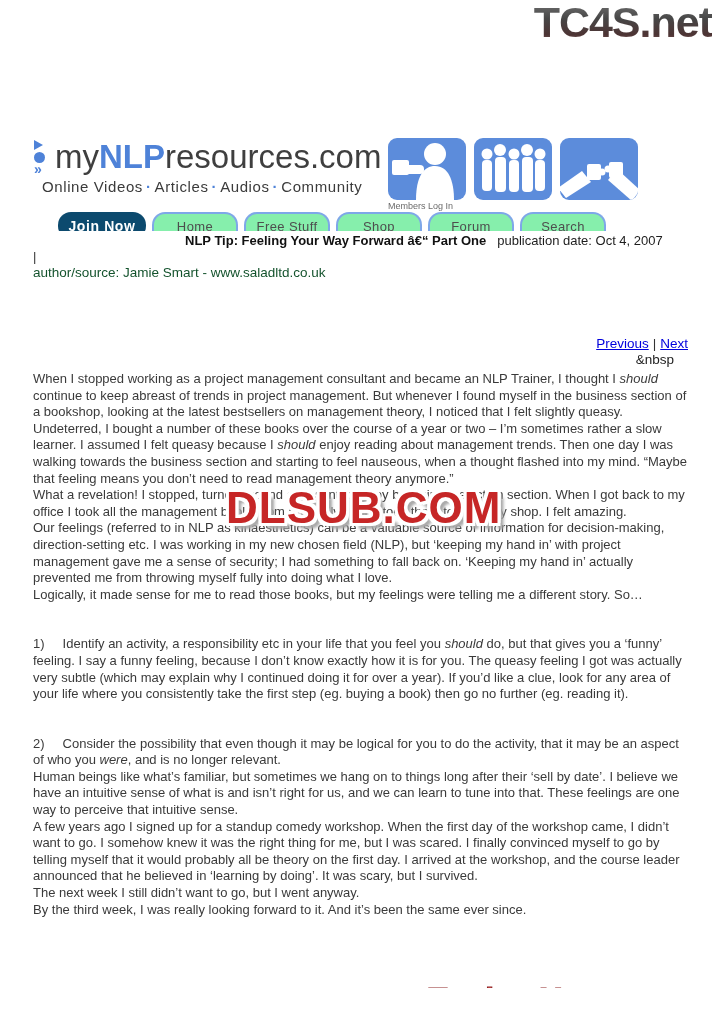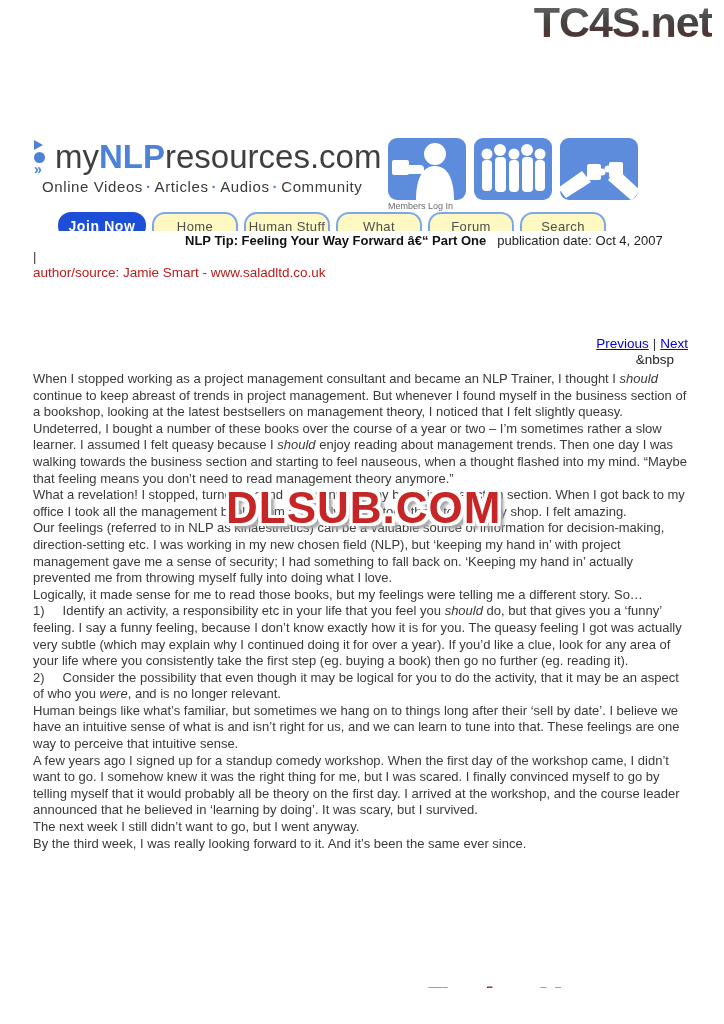--- a/index.html
+++ b/index.html
@@ -30,49 +30,49 @@
   .tag-dot { color: #4e82d8; padding: 0 3px; font-weight: bold; }
 
   
   .banner { position: absolute; top: 138px; left: 388px; display: flex; gap: 8px; }
   .banner-box { width: 78px; height: 62px; background: #5c8cdb; border-radius: 9px; overflow: hidden; }
   .members { position: absolute; top: 201px; left: 388px; width: 246px; text-align: left; font-size: 9px; color: #6b6b6b; }
 
   
   .nav { position: absolute; top: 212px; left: 58px; display: flex; gap: 6px; }
   .join {
-    width: 88px; height: 27px; background: #1d4ed8; color: #fff; border-radius: 13px;
+    width: 88px; height: 27px; background: #0c4a6e; color: #fff; border-radius: 13px;
     font-weight: bold; font-size: 14px; letter-spacing: 0.6px;
     display: flex; align-items: center; justify-content: center;
   }
   .tab {
-    width: 86px; height: 30px; background: #fef9c3; border: 2px solid #7ea7e8; border-bottom: none;
+    width: 86px; height: 30px; background: #86efac; border: 2px solid #7ea7e8; border-bottom: none;
     border-radius: 13px 13px 0 0; color: #4e4e4e; font-size: 13px; letter-spacing: 0.4px;
     display: flex; justify-content: center; padding-top: 5px; box-sizing: border-box;
   }
 
   
   .title-band { position: absolute; top: 231px; left: 0; width: 724px; height: 21px; background: #fff; }
   .title-line { position: absolute; left: 185px; top: 2px; white-space: nowrap; font-size: 13px; color: #111; }
   .title-bold { font-weight: bold; }
   .title-pub { margin-left: 11px; color: #1d1d1d; font-weight: normal; }
 
   .pipe { position: absolute; top: 249px; left: 33px; font-size: 13px; color: #333; }
-  .author { position: absolute; top: 265px; left: 33px; font-size: 13.5px; color: #b91c1c; }
+  .author { position: absolute; top: 265px; left: 33px; font-size: 13.5px; color: #14532d; }
 
   
   .pager { position: absolute; top: 336px; right: 36px; text-align: right; font-size: 13.5px; color: #222; }
   .plink { color: #0000dd; text-decoration: underline; cursor: pointer; }
   .pager-sep { margin: 0 4px; color: #333; }
   .pager-nbsp { margin-top: 1px; padding-right: 14px; }
 
   
   .article { position: absolute; top: 371px; left: 33px; width: 660px; font-size: 13px; line-height: 16.6px; color: #3a3a3a; }
   .article p.para { margin: 0; }
-  .article p.gap { }
+  .article p.gap { margin-top: 33px; }
   .ital { font-style: italic; }
 
   
   .dlsub {
     position: absolute; top: 483px; left: 226px;
     font-family: Liberation Sans, sans-serif; font-weight: bold; font-size: 44px; letter-spacing: 1px;
     color: #c62626; white-space: nowrap;
     text-shadow:
       -3px -3px 0 #fff, 3px -3px 0 #fff, -3px 3px 0 #fff, 3px 3px 0 #fff,
       -3px 0 0 #fff, 3px 0 0 #fff, 0 -3px 0 #fff, 0 3px 0 #fff,
@@ -146,22 +146,22 @@
         </g>
       </svg>
     </div>
   </div>
   <div class="members">Members Log In</div>
 
   <div class="nav">
     <div class="join">Join Now</div>
     <div style="display:flex; gap:6px;">
         <div class="tab">Home</div>
-        <div class="tab">Human Stuff</div>
-        <div class="tab">What</div>
+        <div class="tab">Free Stuff</div>
+        <div class="tab">Shop</div>
         <div class="tab">Forum</div>
         <div class="tab">Search</div>
       </div>
   </div>
 
   <div class="title-band">
     <div class="title-line">
       <span class="title-bold">NLP Tip: Feeling Your Way Forward â€“ Part One</span><span class="title-pub">publication date: Oct 4, 2007</span>
     </div>
   </div>

